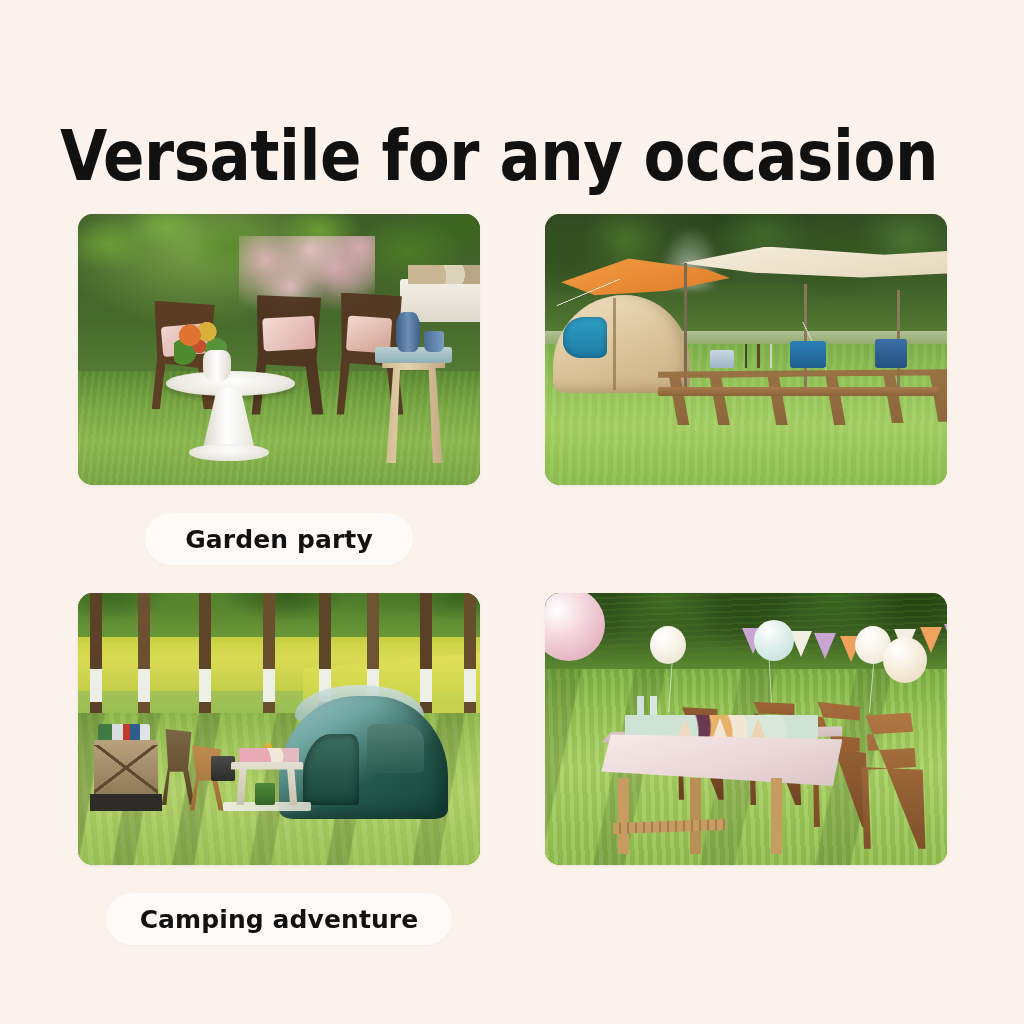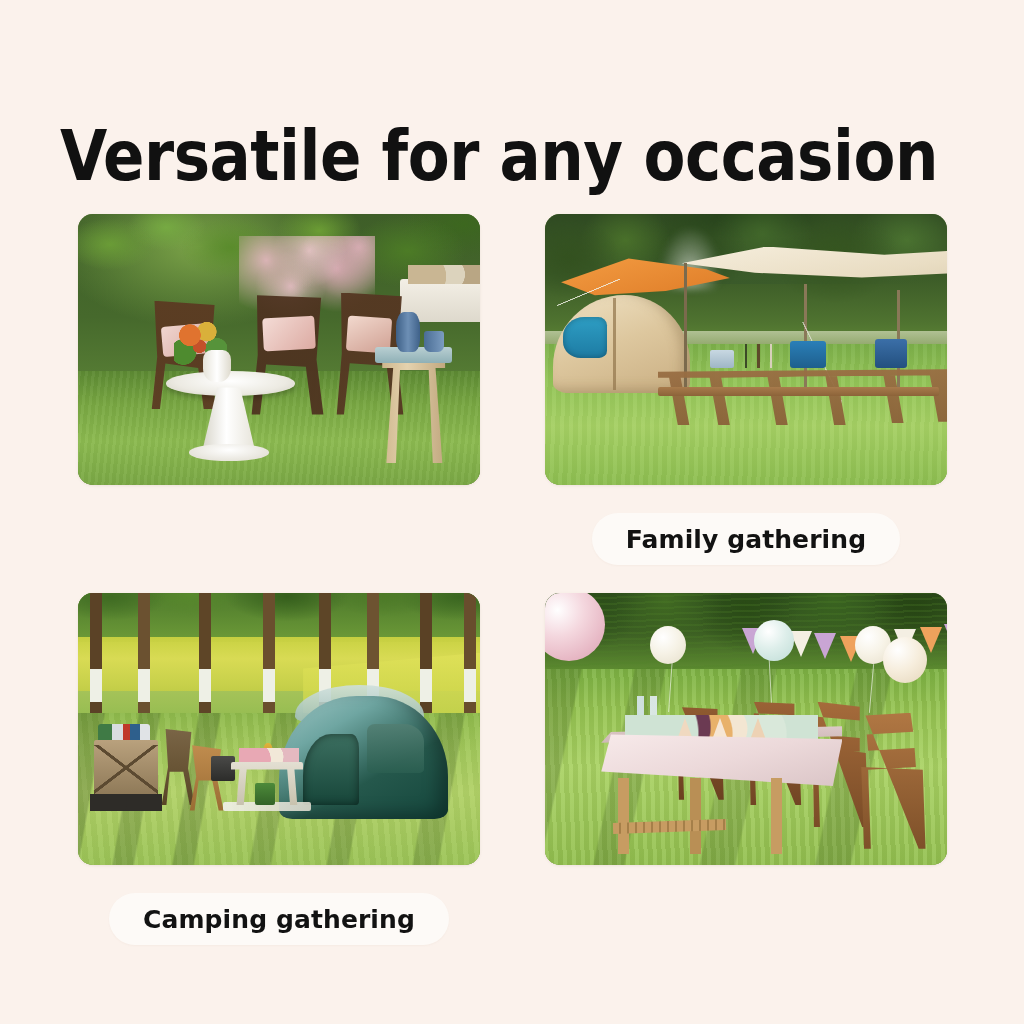--- a/index.html
+++ b/index.html
@@ -662,20 +662,23 @@
           <div class="lyr s1-stool-top"></div>
           <div class="lyr s1-blue-jug"></div>
           <div class="lyr s1-blue-cup"></div>
           <div class="lyr s1-flowers"></div>
           <div class="lyr s1-pedestal-top"></div>
           <div class="lyr s1-jug"></div>
           <div class="lyr s1-pedestal-stem"></div>
           <div class="lyr s1-pedestal-base"></div>
         </div>
       </div>
+      <div class="pill">
+        <span class="pill-label">Garden party</span>
+      </div>
     </div>
 
     <div class="cell cell-r0 cell-c1">
       <div class="photo">
         <div class="scene">
           <div class="lyr s2-bg"></div>
           <div class="lyr s2-hill"></div>
           <div class="lyr s2-trees"></div>
           <div class="lyr s2-farhedge"></div>
           <div class="lyr s2-lawn"></div>
@@ -690,23 +693,20 @@
           <div class="lyr s2-pole-c"></div>
           <div class="lyr s2-guy-a"></div>
           <div class="lyr s2-guy-b"></div>
           <div class="lyr s2-cooler-a"></div>
           <div class="lyr s2-cooler-b"></div>
           <div class="lyr s2-cooler-c"></div>
           <div class="lyr s2-bottles"></div>
           <div class="lyr s2-tables"></div>
           <div class="lyr s2-bench"></div>
         </div>
-      </div>
-      <div class="pill">
-        <span class="pill-label">Family gathering</span>
       </div>
     </div>
 
     <div class="cell cell-r1 cell-c0">
       <div class="photo">
         <div class="scene">
           <div class="lyr s3-bg"></div>
           <div class="lyr s3-hill"></div>
           <div class="lyr s3-canola"></div>
           <div class="lyr s3-canola2"></div>
@@ -727,21 +727,21 @@
           <div class="lyr s3-chair-b"></div>
           <div class="lyr s3-mat"></div>
           <div class="lyr s3-stove"></div>
           <div class="lyr s3-bottle"></div>
           <div class="lyr s3-table-food"></div>
           <div class="lyr s3-table"></div>
           <div class="lyr s3-green-bag"></div>
         </div>
       </div>
       <div class="pill">
-        <span class="pill-label">Camping gathering</span>
+        <span class="pill-label">Camping adventure</span>
       </div>
     </div>
 
     <div class="cell cell-r1 cell-c1">
       <div class="photo">
         <div class="scene">
           <div class="lyr s4-bg"></div>
           <div class="lyr s4-willow"></div>
           <div class="lyr s4-lawn"></div>
           <div class="lyr s4-string-a"></div>

